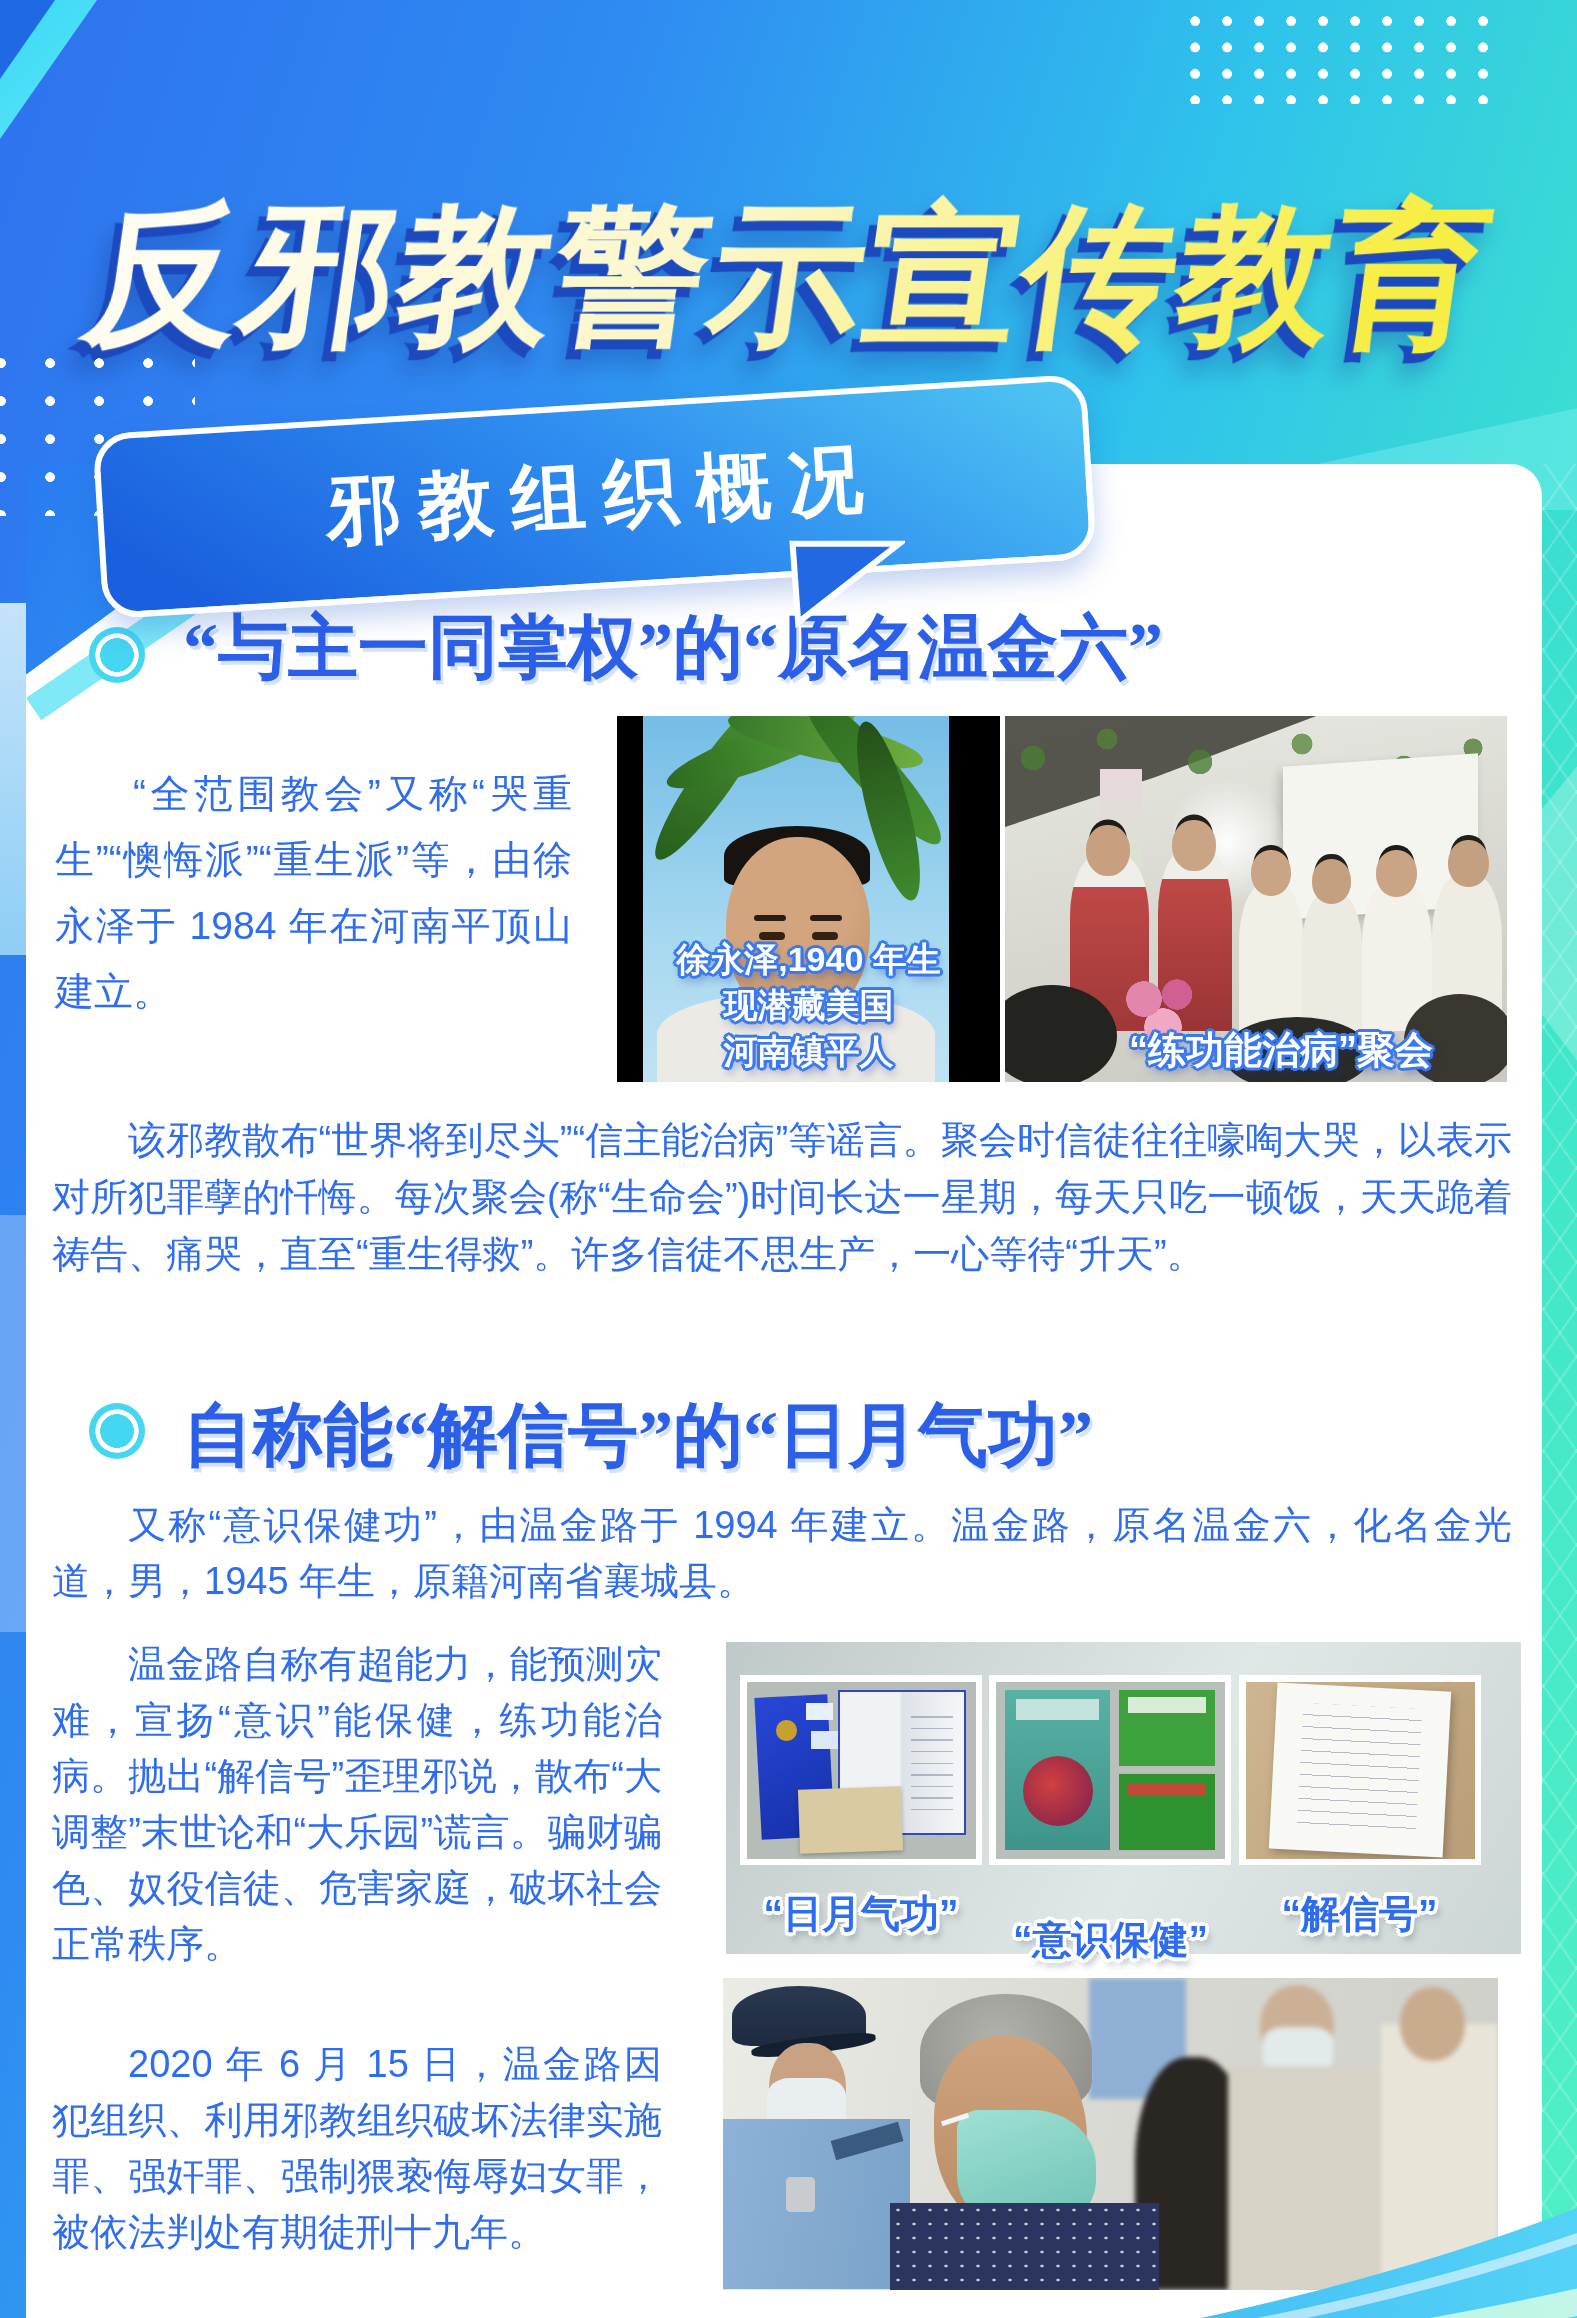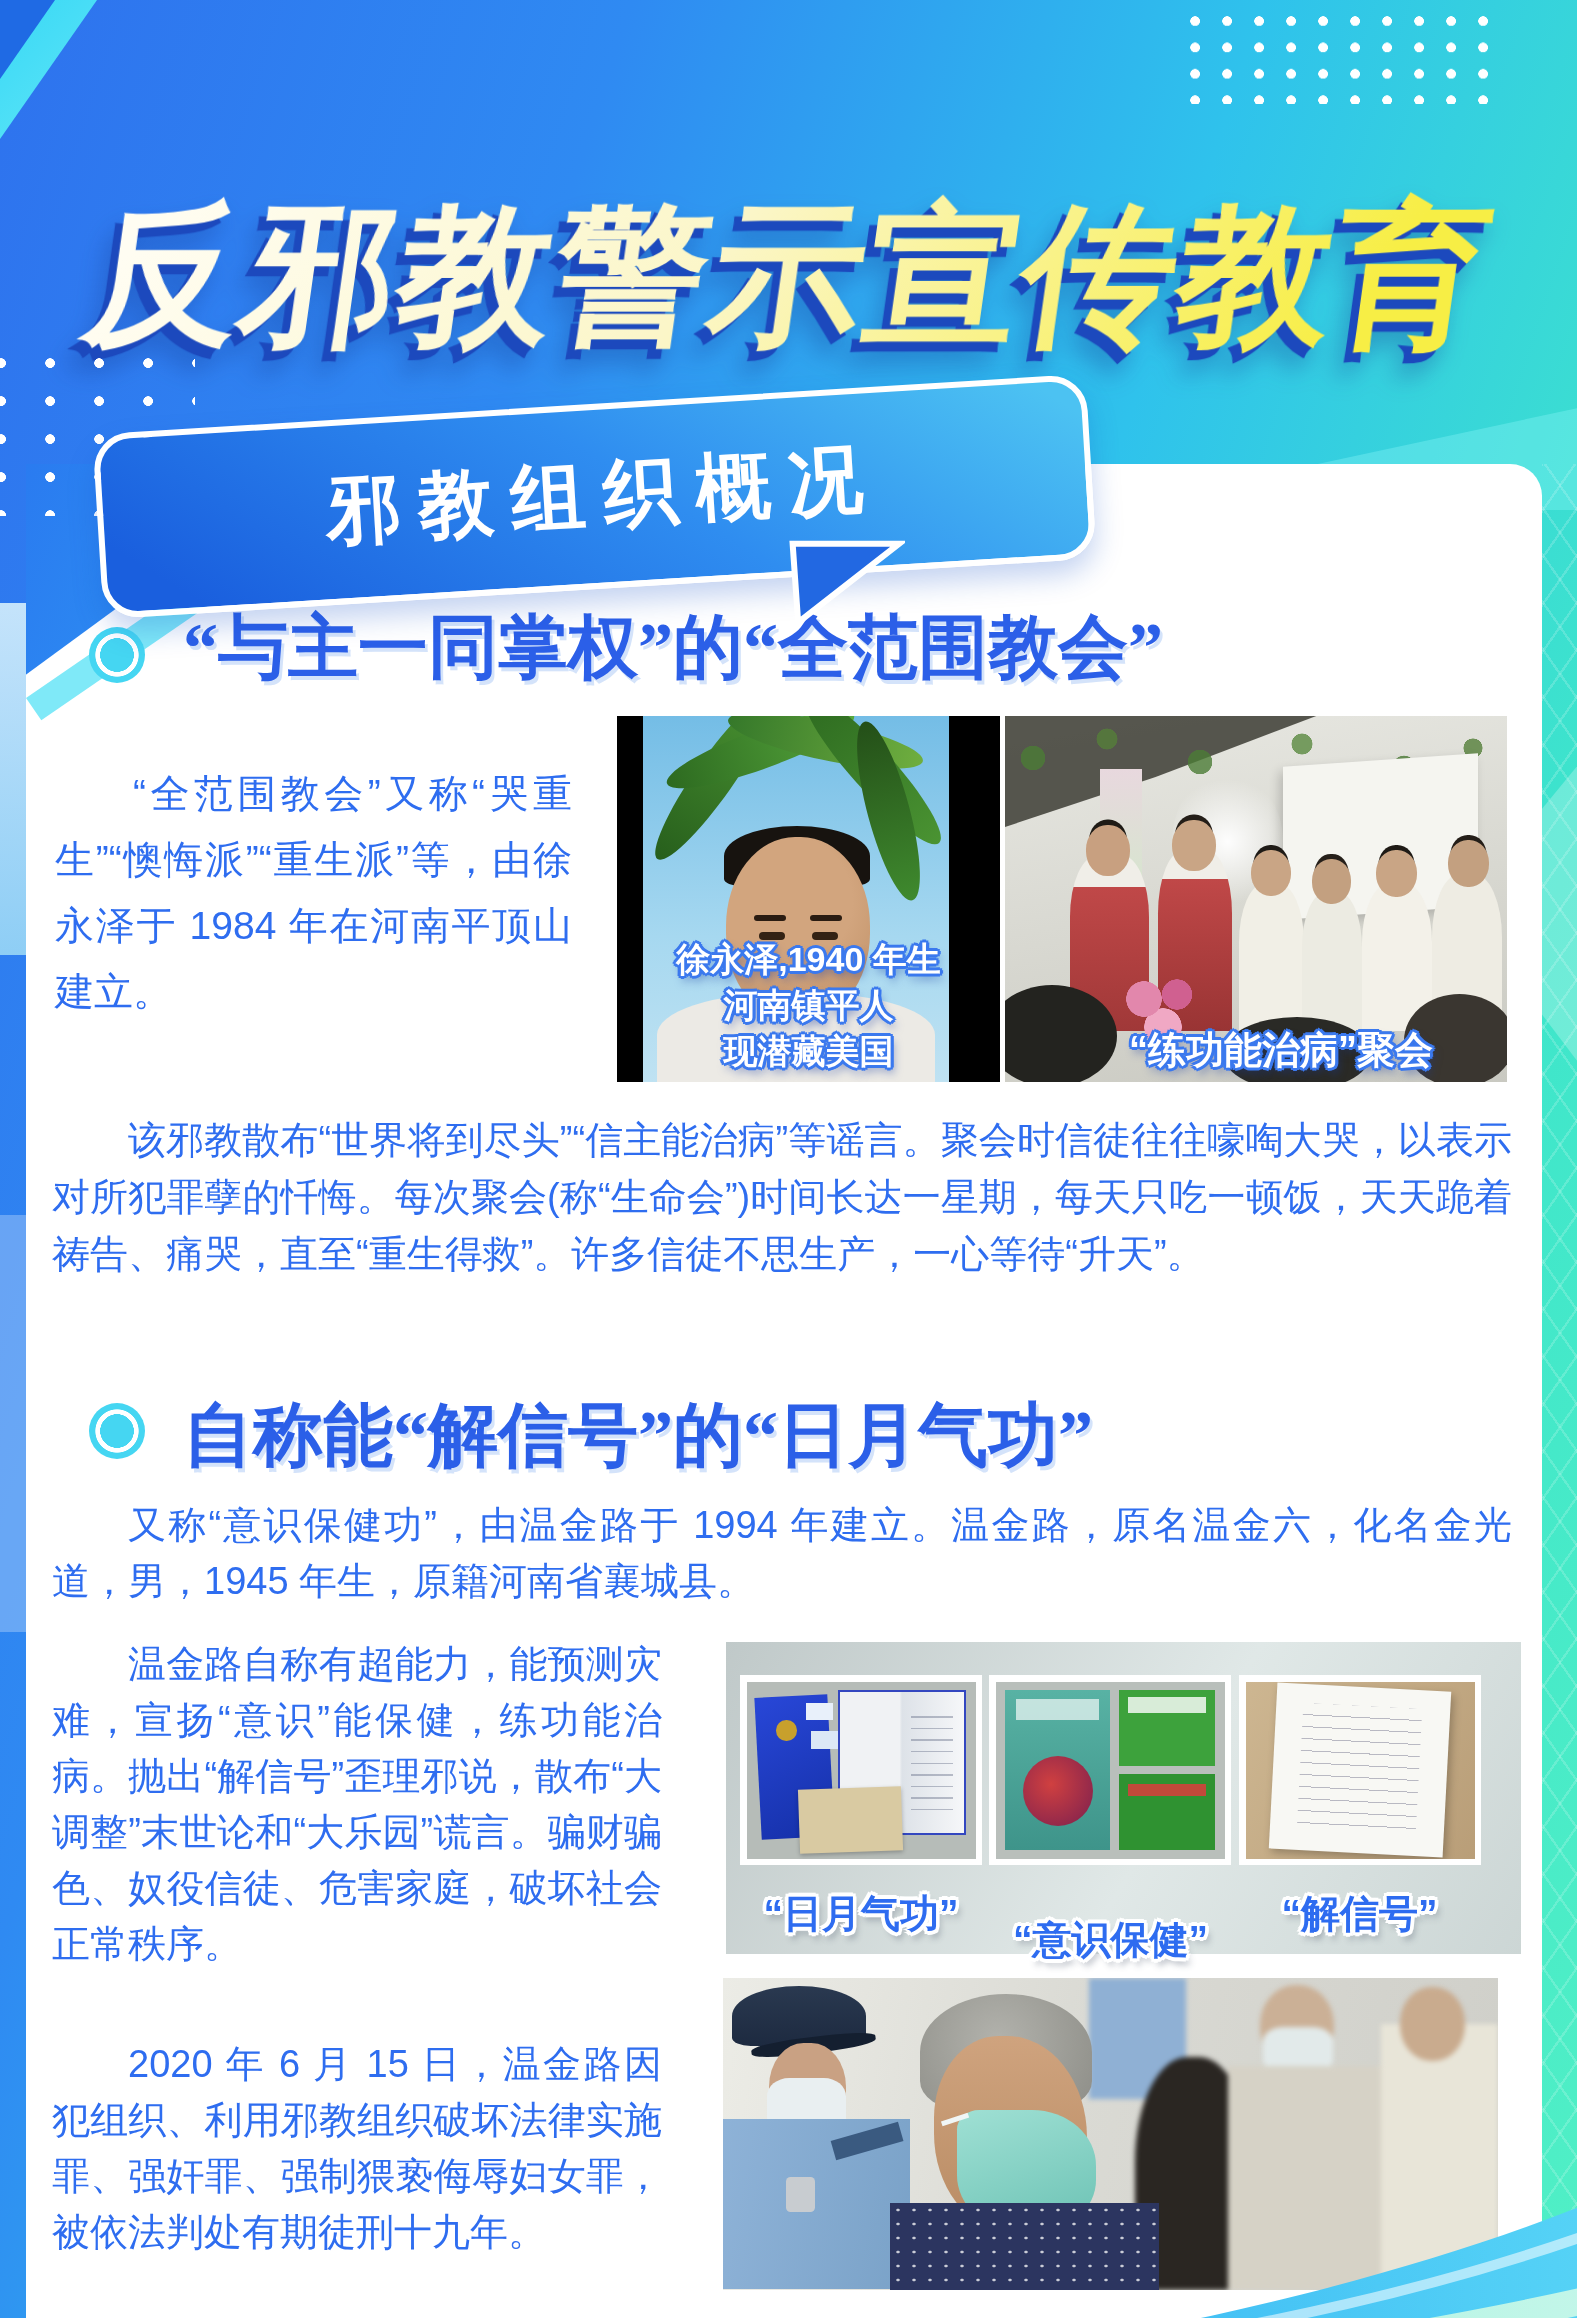--- a/index.html
+++ b/index.html
@@ -87,43 +87,43 @@
   <div class="abs card-wedge"></div>
 
   <div class="abs bubble">
     <span class="bubble-label">邪教组织概况</span>
   </div>
   <svg class="abs bubble-tail" width="121" height="88" viewBox="0 0 260 190">
     <polygon points="18,8 248,8 30,178" fill="#2268e2" stroke="#ffffff" stroke-width="13"></polygon>
   </svg>
 
   <div class="abs ring" style="left:89px;top:627px;"></div>
-  <h2 class="abs sec-h" style="left:183px;top:601px;">“与主一同掌权”的“全范围教会”</h2>
+  <h2 class="abs sec-h" style="left:183px;top:601px;">“与主一同掌权”的“原名温金六”</h2>
 
   <div class="abs para" style="left:55px;top:761px;width:517px;font-size:39px;line-height:66px;">“全范围教会”又称“哭重生”“懊悔派”“重生派”等，由徐永泽于 1984 年在河南平顶山建立。</div>
 
   <div class="abs photo" style="left:617px;top:716px;width:383px;height:366px;background:#000;">
     <div class="abs" style="left:25.5px;top:0;width:306px;height:366px;overflow:hidden;background:linear-gradient(#74bde6,#a6d8f0 60%,#bfe2f2);">
       <div class="abs" style="left:-28px;top:42px;width:199px;height:39px;border-radius:50%;background:linear-gradient(90deg,#275f1c,#4a9332);transform:rotate(-55deg);"></div>
       <div class="abs" style="left:18.5px;top:14px;width:199px;height:39px;border-radius:50%;background:linear-gradient(90deg,#2d6a20,#57a83d);transform:rotate(-20deg);"></div>
       <div class="abs" style="left:83px;top:4.6px;width:199px;height:39px;border-radius:50%;background:linear-gradient(90deg,#35782a,#6fae3f);transform:rotate(12deg);"></div>
       <div class="abs" style="left:130px;top:32px;width:199px;height:42px;border-radius:50%;background:linear-gradient(90deg,#2d6a20,#4a9332);transform:rotate(48deg);"></div>
       <div class="abs" style="left:153px;top:74px;width:185px;height:42px;border-radius:50%;background:linear-gradient(90deg,#244f18,#3f8a2e);transform:rotate(75deg);"></div>
       <div class="abs" style="left:81px;top:110px;width:146px;height:60px;border-radius:50% 50% 12% 12%;background:#17130f;"></div>
       <div class="abs" style="left:83px;top:121px;width:144px;height:185px;border-radius:48%;background:radial-gradient(circle at 42% 35%,#d2a57e 45%,#b9895f);"></div>
       <div class="abs" style="left:111px;top:199px;width:32px;height:6px;border-radius:3.2px;background:#2a1c12;"></div>
       <div class="abs" style="left:167px;top:199px;width:32px;height:6px;border-radius:3.2px;background:#2a1c12;"></div>
       <div class="abs" style="left:116px;top:216px;width:26px;height:8.3px;border-radius:4.2px;background:#332214;"></div>
       <div class="abs" style="left:169px;top:216px;width:26px;height:8.3px;border-radius:4.2px;background:#332214;"></div>
       <div class="abs" style="left:14px;top:277px;width:278px;height:93px;border-radius:45% 45% 0 0;background:#eceae5;"></div>
     </div>
     <div class="abs cap-white" style="left:0;bottom:8.3px;width:100%;font-size:34px;line-height:46px;">
       <div>徐永泽,1940 年生</div>
+      <div>现潜藏美国</div>
       <div>河南镇平人</div>
-      <div>现潜藏美国</div>
     </div>
   </div>
 
   <div class="abs photo" style="left:1005px;top:716px;width:502px;height:366px;background:linear-gradient(170deg,#e8e8e2,#c9c9c1);">
     <div class="abs" style="left:0;top:0;width:100%;height:111px;clip-path:polygon(0 0,62% 0,30% 55%,0 100%);background:#3c3c34;opacity:.85;"></div>
     <div class="abs" style="left:0;top:0;width:100%;height:79px;opacity:.8;
          background-image:radial-gradient(circle at 28px 42px,#4c7c36 12px,transparent 12.5px),radial-gradient(circle at 102px 23px,#557f3a 10.2px,transparent 10.7px),radial-gradient(circle at 195px 46px,#4c7c36 12px,transparent 12.5px),radial-gradient(circle at 297px 28px,#5a8a40 10.2px,transparent 10.7px),radial-gradient(circle at 399px 51px,#4c7c36 11px,transparent 11.6px),radial-gradient(circle at 468px 32px,#557f3a 9.3px,transparent 9.7px);"></div>
     <div class="abs" style="left:278px;top:44px;width:195px;height:153px;background:#f5f5f0;transform:skewY(-4deg);box-shadow:-3.7px 4.6px 11px rgba(0,0,0,.18);"></div>
     <div class="abs" style="left:167px;top:56px;width:111px;height:139px;border-radius:50%;background:radial-gradient(circle,rgba(255,255,255,.95),rgba(255,255,255,0) 70%);"></div>
     <div class="abs" style="left:95px;top:53px;width:42px;height:107px;background:linear-gradient(#e8d8de,#d8e4d0);"></div>

